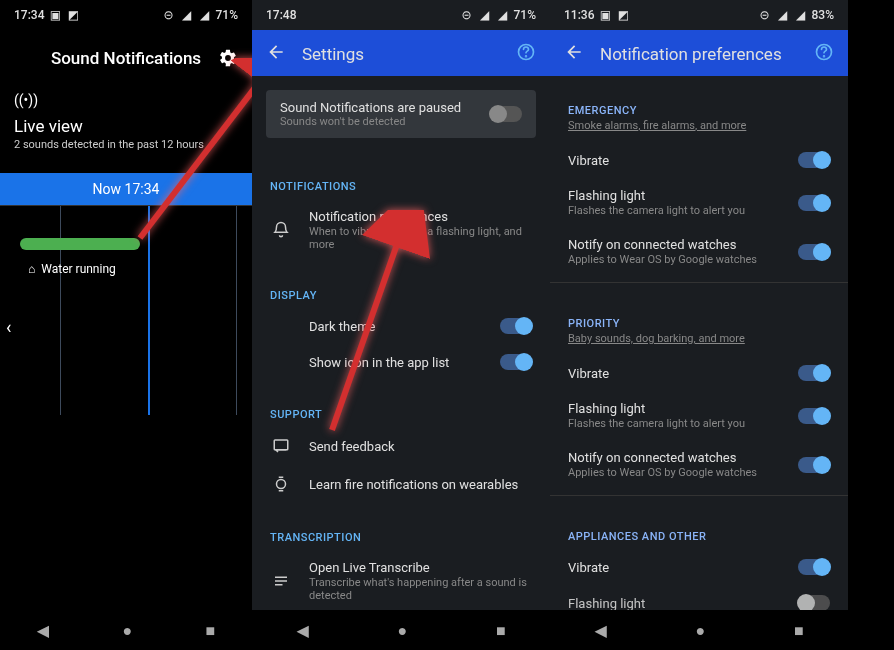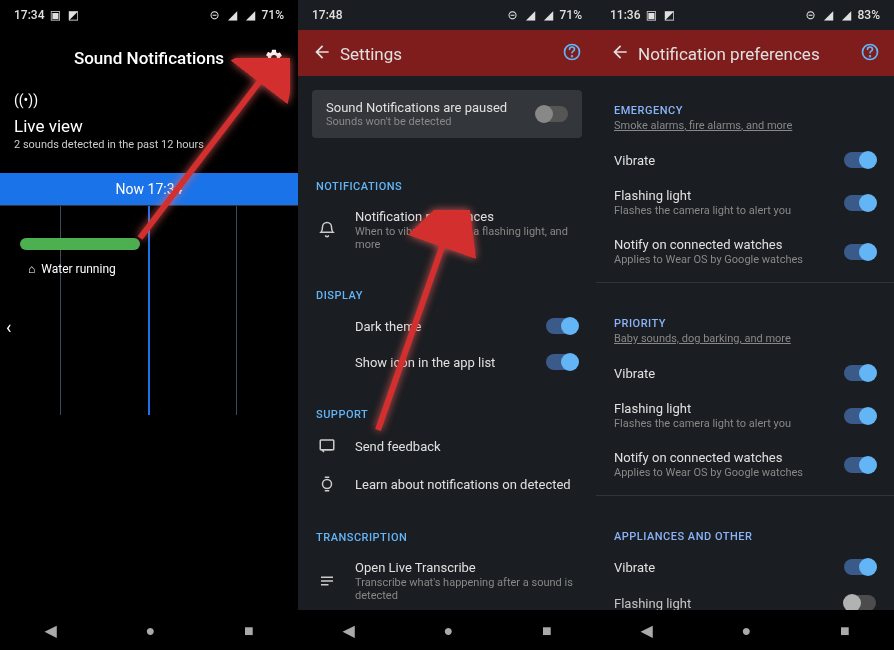--- a/index.html
+++ b/index.html
@@ -6,21 +6,21 @@
   body { 
     font-family: -apple-system, Roboto, sans-serif; 
     background: #000; 
     color: #e0e0e0; 
     width: 894px; 
     height: 650px; 
     overflow: hidden;
     display: flex;
   }
   .screen { position: relative; height: 650px; overflow: hidden; }
-  .screen1 { width: 298px; background: #000; }
+  .screen1 { width: 252px; background: #000; }
   .screen2 { width: 298px; background: #1a1d21; }
   .screen3 { width: 298px; background: #1a1d21; }
   
   .status-bar { 
     display: flex; justify-content: space-between; align-items: center;
     padding: 6px 14px; height: 30px; font-size: 12px; font-weight: 500;
   }
   .status-left, .status-right { display: flex; align-items: center; gap: 4px; }
   .status-icon-small { width: 14px; height: 14px; display:inline-flex; align-items:center; justify-content:center; }
   
@@ -50,21 +50,21 @@
   .nav-bar { 
     position:absolute; bottom:0; left:0; right:0; height:40px; 
     display:flex; justify-content:space-around; align-items:center; 
     background:#000;
   }
   .nav-btn { color:#aaa; cursor:pointer; }
   
   
   .settings-header { 
     display:flex; align-items:center; padding: 12px 14px 10px; 
-    background:#7f1d1d; gap: 8px;
+    background:#1d4ed8; gap: 16px;
   }
   .settings-header .back { cursor:pointer; color:#e0e0e0; }
   .settings-header .title { font-size: 17px; color:#e0e0e0; flex:1; }
   .settings-header .help { cursor:pointer; }
   
   .paused-box { 
     margin: 14px; padding: 10px 14px; background:#33373c; border-radius:4px;
     display:flex; align-items:center; justify-content:space-between;
   }
   .paused-text .t1 { font-size: 13px; color:#e0e0e0; }
@@ -237,21 +237,21 @@
       </div>
   </div>
   <div class="list-item">
     <div class="icon-col">
         <svg width="18" height="18" viewBox="0 0 24 24" fill="none" stroke="#ccc" stroke-width="2">
           <circle cx="12" cy="12" r="6"></circle>
           <path d="M9 3h6M9 21h6"></path>
         </svg>
       </div>
     <div class="text-col">
-        <div class="p">Learn about notifications on detected</div>
+        <div class="p">Learn fire notifications on wearables</div>
       </div>
   </div>
   <div class="section-label">TRANSCRIPTION</div>
   <div class="list-item">
     <div class="icon-col">
         <svg width="18" height="18" viewBox="0 0 24 24" fill="none" stroke="#ccc" stroke-width="2">
           <path d="M4 7h16M4 12h16M4 17h10"></path>
         </svg>
       </div>
     <div class="text-col">

